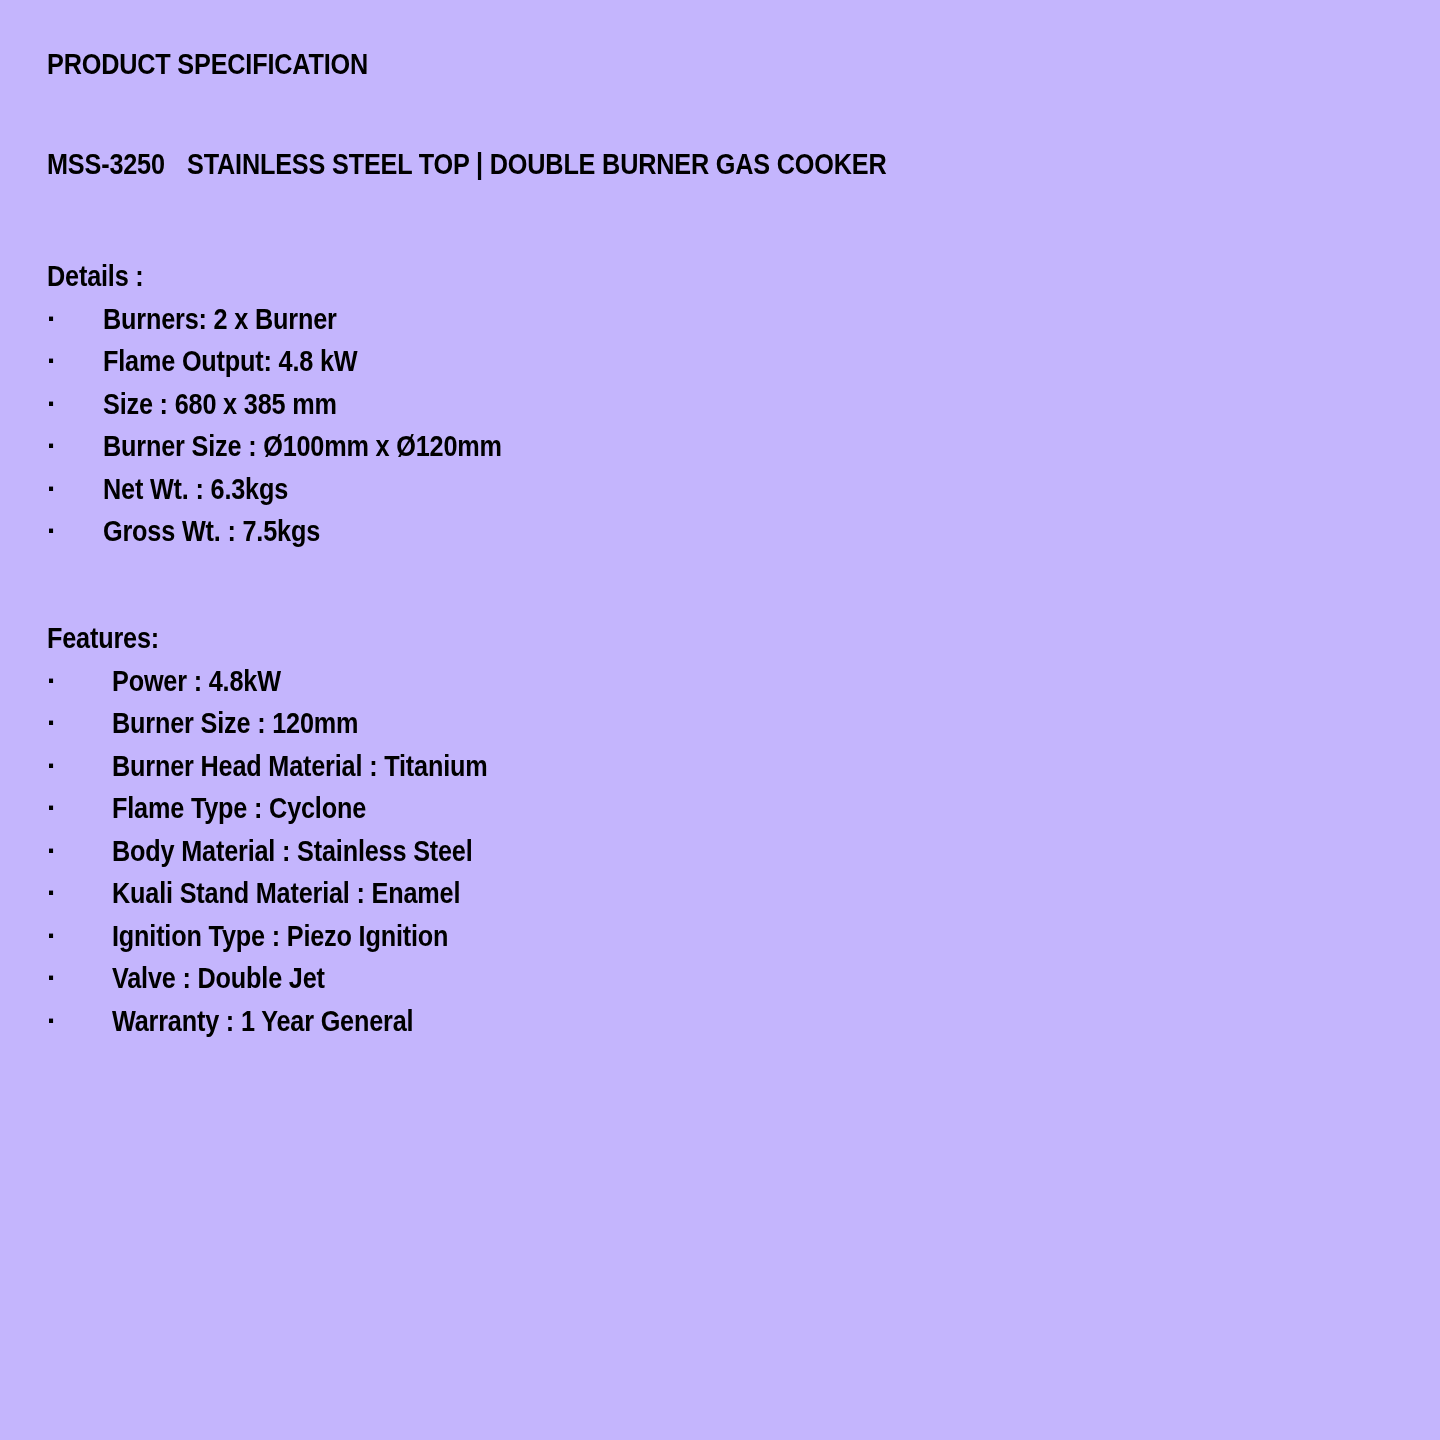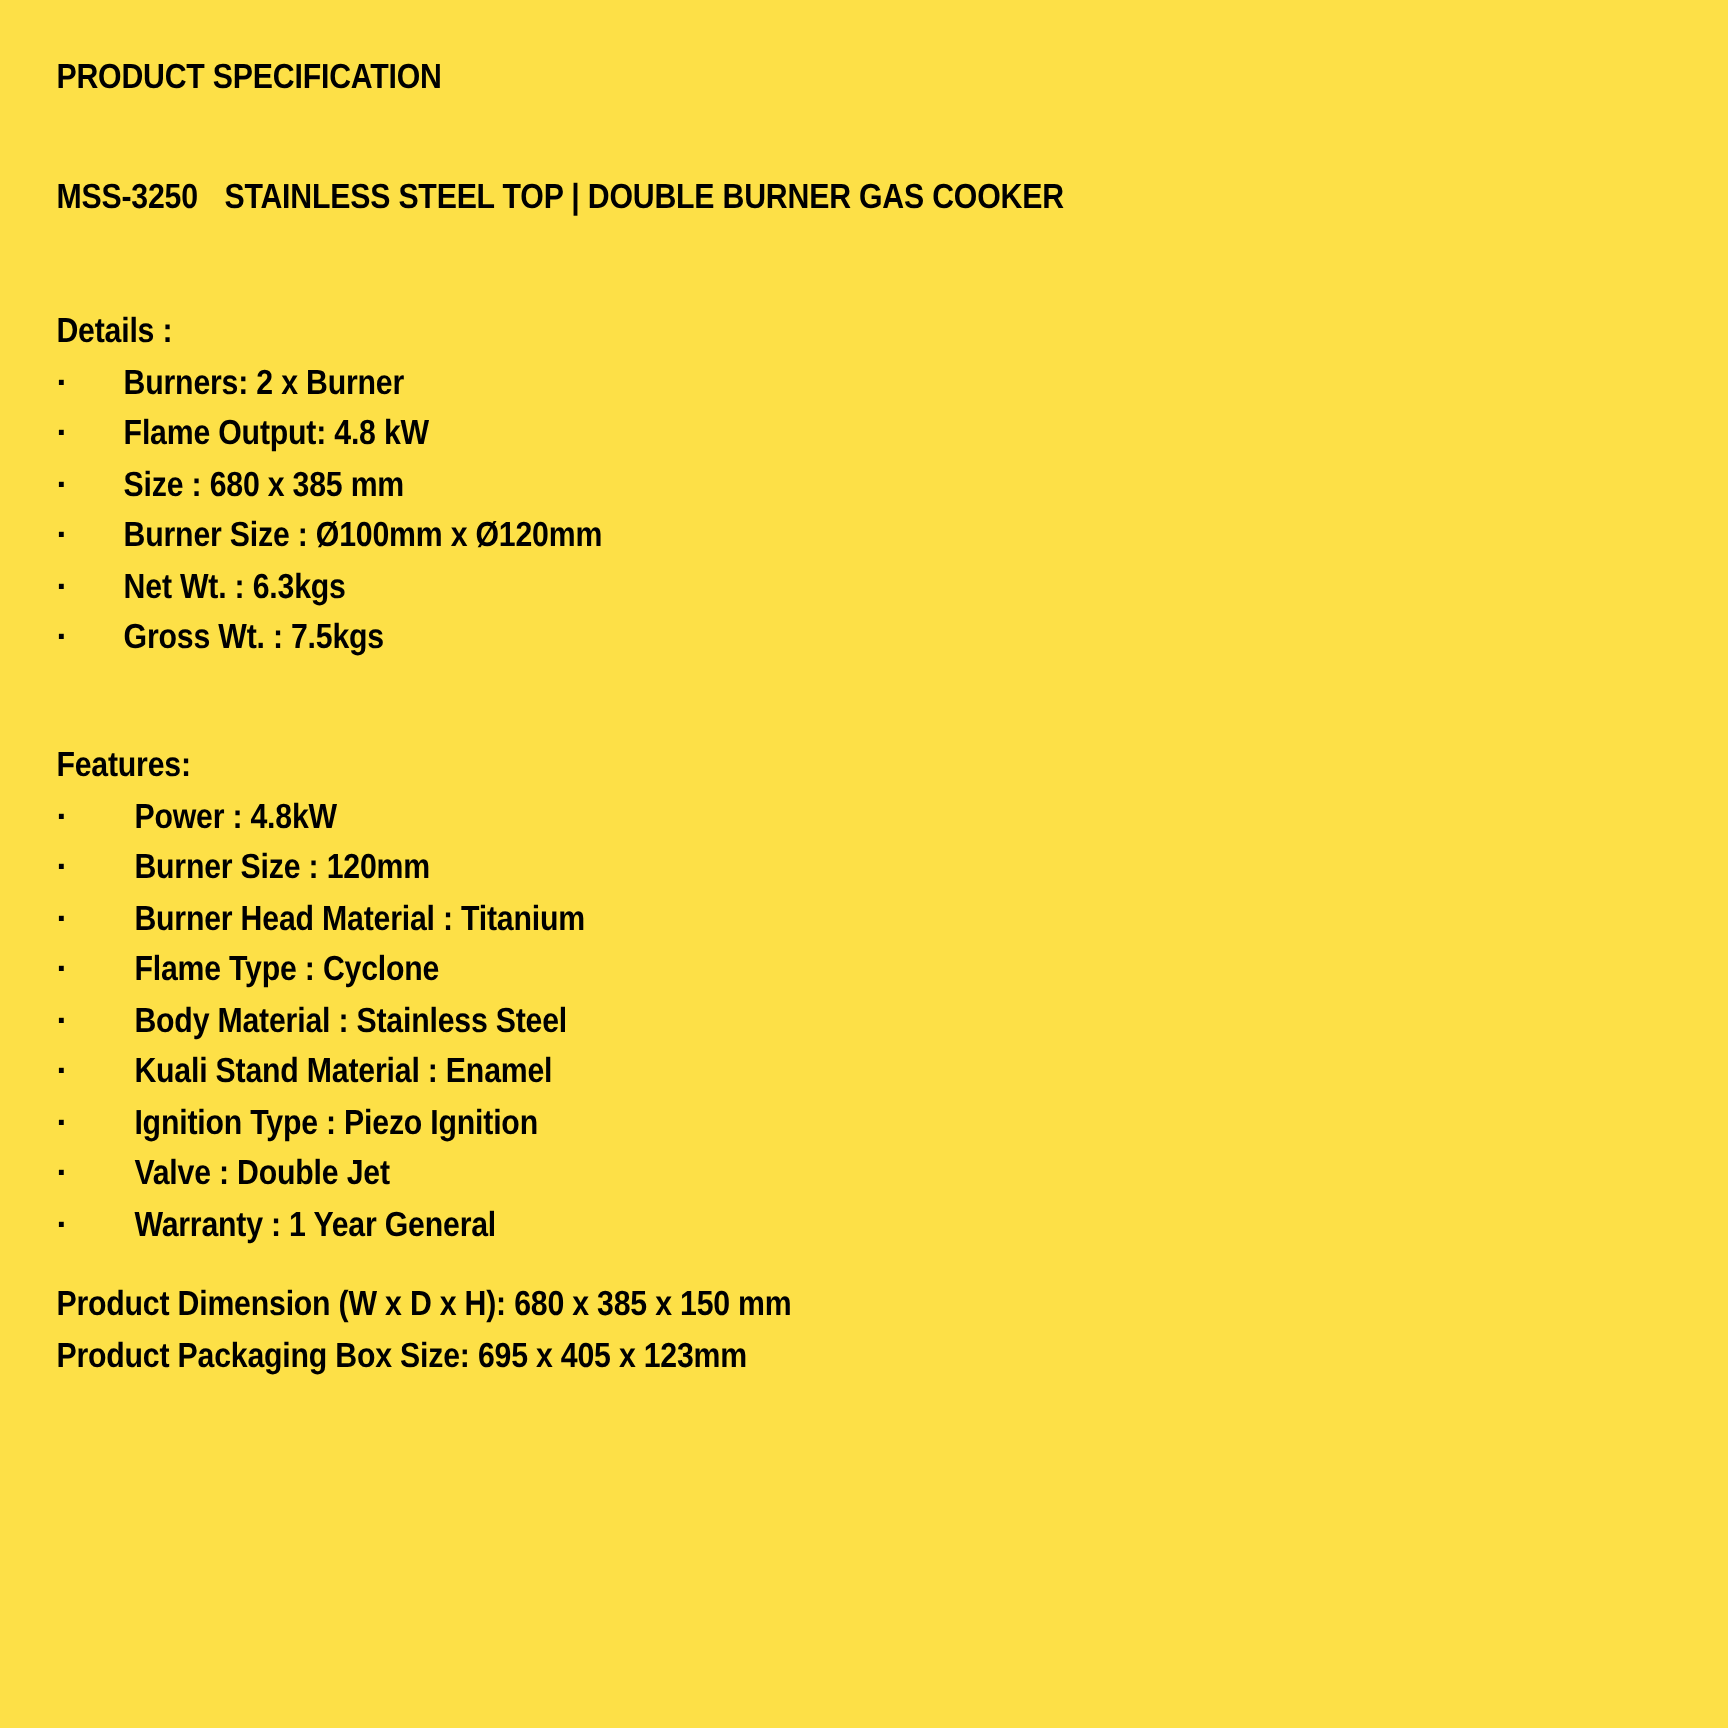--- a/index.html
+++ b/index.html
@@ -6,21 +6,21 @@
   html, body {
     width: 1440px;
     height: 1440px;
     background: #ffffff;
     font-family: "Liberation Sans", sans-serif;
   }
   .page {
     position: relative;
     width: 1440px;
     height: 1440px;
-    background: #fde047;
+    background: #c4b5fd;
     color: #000000;
     overflow: hidden;
   }
   .sect {
     position: absolute;
     left: 47px;
     right: 40px;
   }
   .line {
     display: block;
@@ -137,18 +137,14 @@
     <div class="row">
       <span class="dot">·</span>
       <span class="txt condense">Valve : Double Jet</span>
     </div>
     <div class="row">
       <span class="dot">·</span>
       <span class="txt condense">Warranty : 1 Year General</span>
     </div>
   </div>
 
-  <div class="sect pos-dims">
-    <span class="line condense">Product Dimension (W x D x H): 680 x 385 x 150 mm</span>
-    <span class="line condense">Product Packaging Box Size: 695 x 405 x 123mm</span>
-  </div>
 
 </div>
 
 </body></html>

